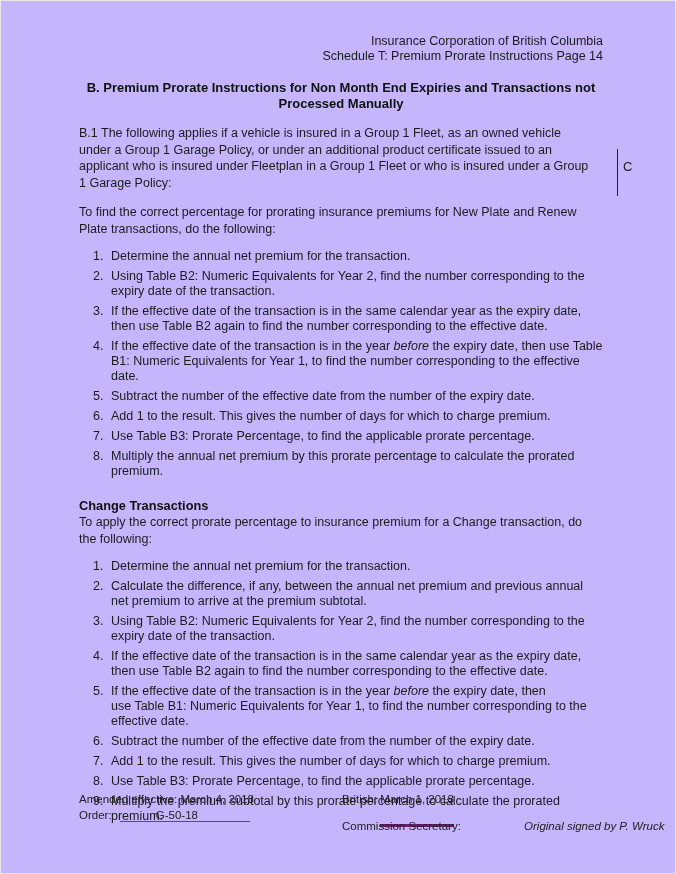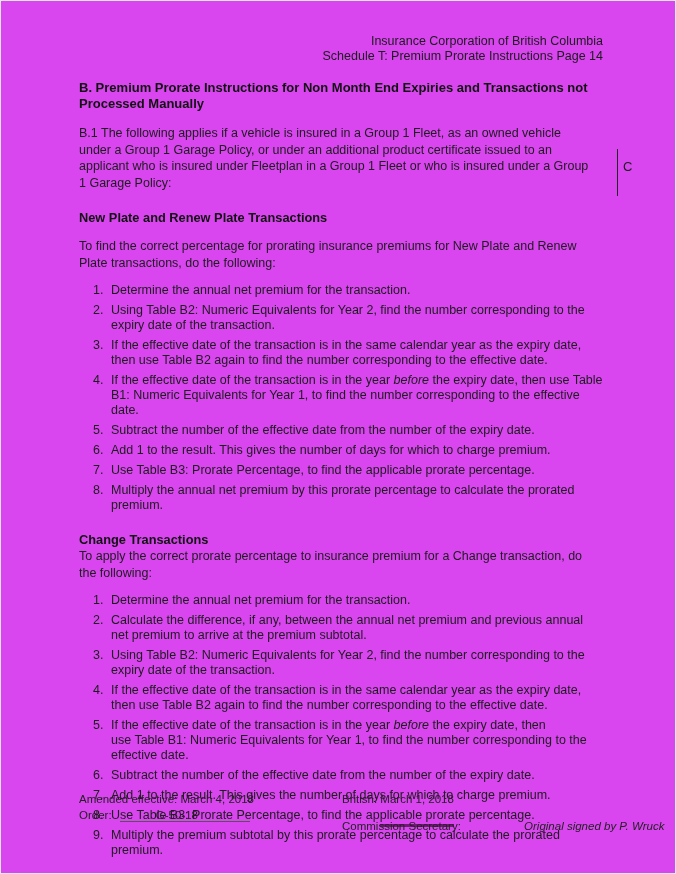--- a/index.html
+++ b/index.html
@@ -1,39 +1,40 @@
 <!DOCTYPE html>
 <html><head>
 <meta charset="utf-8">
 <style>
   html,body{margin:0;padding:0;background:#ffffff;}
   .page{
     position:relative;
     width:676px;height:874px;
-    background:#d946ef;
+    background:#c4b5fd;
     border:1px solid #e7e7e7;
     box-sizing:border-box;
     font-family:"Liberation Sans","DejaVu Sans",sans-serif;
     color:#1c1c1c;
     overflow:hidden;
   }
   .content{margin-left:78px;width:524px;}
   .doc-header{
     padding-top:33px;
     text-align:right;
     font-size:12.5px;
     line-height:14.5px;
     color:#1b1b1b;
   }
   .sec-heading{
     margin:17px 0 0 0;
     font-size:13px;
     font-weight:bold;
     line-height:16px;
     color:#111;
+    text-align:center;
   }
   p.para{
     margin:13px 10px 0 0;
     font-size:12.5px;
     line-height:16.5px;
   }
   h2.sub-heading{
     margin:19px 0 0 0;
     font-size:12.8px;
     font-weight:bold;
@@ -103,21 +104,20 @@
   <div class="content">
     <header class="doc-header">
       <div>Insurance Corporation of British Columbia</div>
       <div>Schedule T: Premium Prorate Instructions Page 14</div>
     </header>
 
     <h1 class="sec-heading">B. Premium Prorate Instructions for Non Month End Expiries and Transactions not Processed Manually</h1>
 
     <p class="para">B.1 The following applies if a vehicle is insured in a Group 1 Fleet, as an owned vehicle under a Group 1 Garage Policy, or under an additional product certificate issued to an applicant who is insured under Fleetplan in a Group 1 Fleet or who is insured under a Group 1 Garage Policy:</p>
 
-    <h2 class="sub-heading">New Plate and Renew Plate Transactions</h2>
 
     <p class="para">To find the correct percentage for prorating insurance premiums for New Plate and Renew Plate transactions, do the following:</p>
 
     <ol class="steps">
         <li>Determine the annual net premium for the transaction.</li>
         <li>Using Table B2: Numeric Equivalents for Year 2, find the number corresponding to the expiry date of the transaction.</li>
         <li>If the effective date of the transaction is in the same calendar year as the expiry date, then use Table B2 again to find the number corresponding to the effective date.</li>
         <li>If the effective date of the transaction is in the year <em>before</em> the expiry date, then use Table B1: Numeric Equivalents for Year 1, to find the number corresponding to the effective date.</li>
         <li>Subtract the number of the effective date from the number of the expiry date.</li>
         <li>Add 1 to the result. This gives the number of days for which to charge premium.</li>

